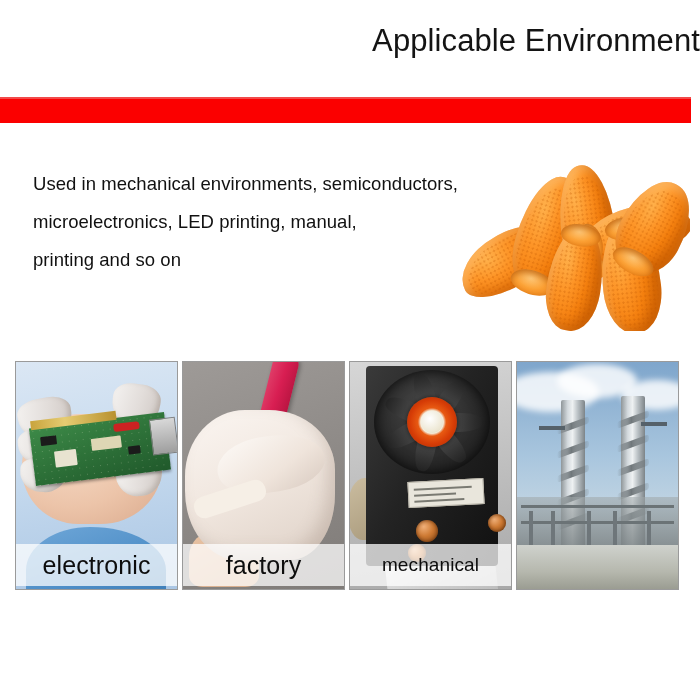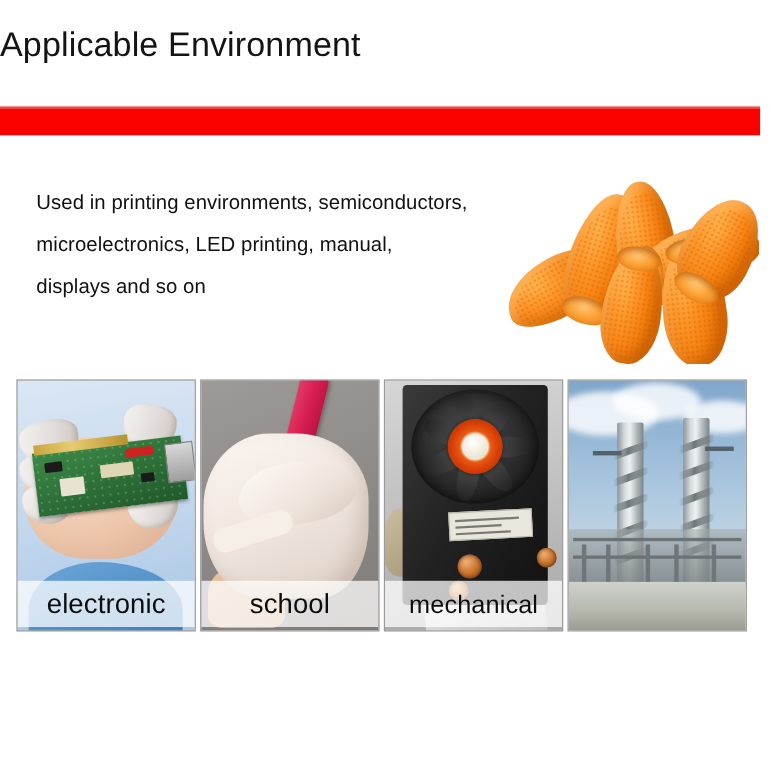--- a/index.html
+++ b/index.html
@@ -14,21 +14,21 @@
     overflow: hidden;
     position: relative;
   }
 
   
   .page-title {
     position: absolute;
     top: 21px;
     left: 0;
     width: 700px;
-    text-align: left;
+    text-align: right;
     font-size: 31px;
     font-weight: 400;
     color: #141414;
     letter-spacing: 0.1px;
     line-height: 40px;
   }
 
   .red-rule {
     position: absolute;
     top: 97px;
@@ -117,21 +117,21 @@
   
   .panels {
     position: absolute;
     left: 15px;
     top: 345px;
     width: 670px;
     height: 229px;
   }
   .panel {
     position: absolute;
-    top: 0;
+    top: 16px;
     width: 163px;
     height: 229px;
     border: 1px solid #9a9a9a;
     box-sizing: border-box;
     overflow: hidden;
     background: #cfcfcf;
   }
   .panel.p1 { left: 0px; }
   .panel.p2 { left: 167px; }
   .panel.p3 { left: 334px; }
@@ -147,21 +147,21 @@
     height: 42px;
     background: rgba(255,255,255,0.74);
     display: flex;
     align-items: center;
     justify-content: center;
     font-size: 25px;
     color: #0d0d0d;
     letter-spacing: 0.1px;
     z-index: 5;
   }
-  .panel.p3 .panel-label { font-size: 23px; }
+  .panel.p3 .panel-label { font-size: 19px; }
 
   
   .sc-electronic {
     background: linear-gradient(170deg, #dbe7f4 0%, #c6daee 45%, #aac6e4 100%);
   }
   .smock {
     position: absolute; left: 10px; bottom: -10px; width: 140px; height: 72px;
     background: linear-gradient(160deg, #6fa7d8 0%, #4e8ec7 60%, #3c7cb6 100%);
     border-radius: 46% 54% 12% 12% / 60% 60% 10% 10%;
   }
@@ -360,23 +360,23 @@
   }
 </style>
 </head>
 <body>
 
 <div class="page-title">Applicable Environment</div>
 
 <div class="red-rule"></div>
 
 <div class="intro">
-  <span class="ln">Used in printing environments, semiconductors,</span>
+  <span class="ln">Used in mechanical environments, semiconductors,</span>
   <span class="ln">microelectronics, LED printing, manual,</span>
-  <span class="ln">displays and so on</span>
+  <span class="ln">printing and so on</span>
 </div>
 
 <div class="cots-photo">
   <div class="cot c1">
       <span class="cuff"></span>
     </div>
   <div class="cot c2">
       <span class="cuff"></span>
     </div>
   <div class="cot c3">
@@ -422,21 +422,21 @@
   </div>
 
   <div class="panel p2">
     <div class="scene sc-school">
       <div class="rod"></div>
       <div class="wrist-school"></div>
       <div class="hand-school"></div>
       <div class="thumb-school"></div>
       <div class="cuff-school"></div>
     </div>
-    <div class="panel-label">school</div>
+    <div class="panel-label">factory</div>
   </div>
 
   <div class="panel p3">
     <div class="scene sc-mech">
       <div class="mech-left-blob"></div>
       <div class="mech-bracket"></div>
       <div class="heatsink"></div>
       <div class="fan-ring">
         <span class="blade" style="transform:rotate(0deg)"></span>
         <span class="blade" style="transform:rotate(51deg)"></span>

